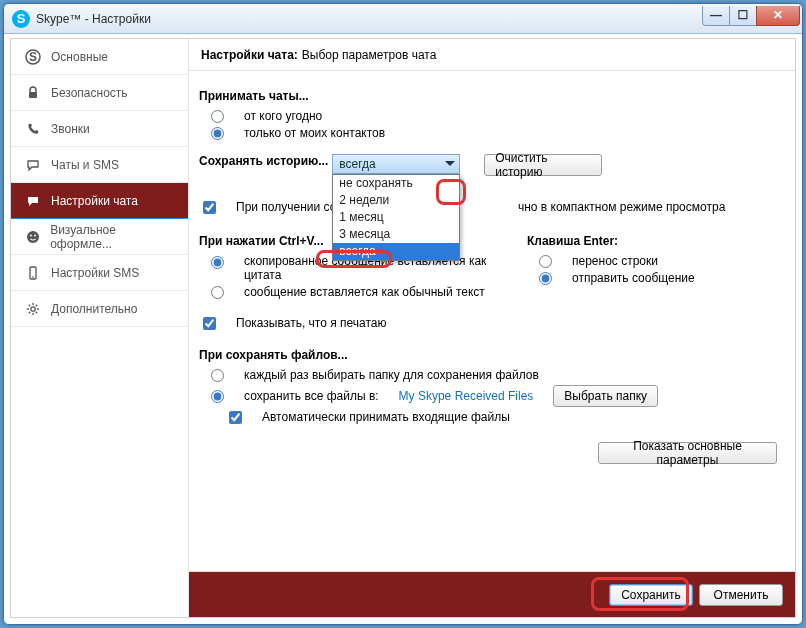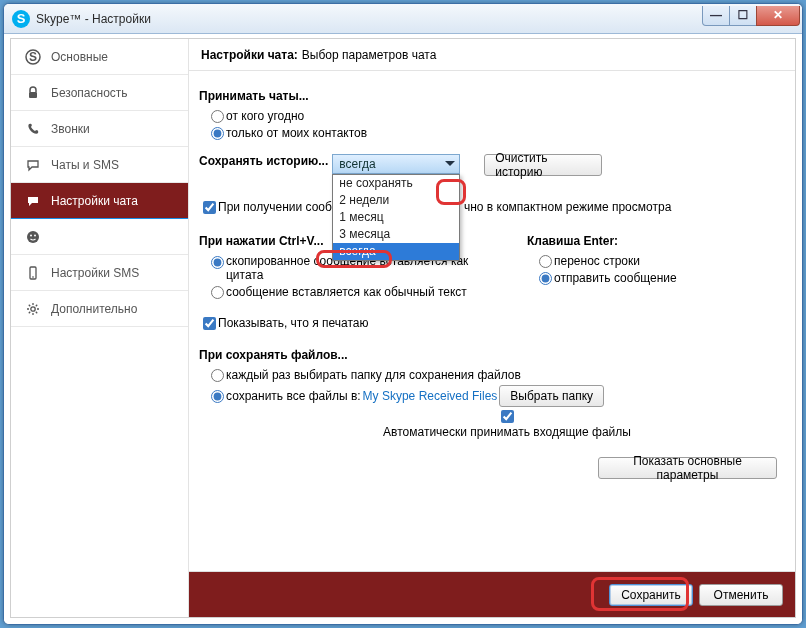--- a/index.html
+++ b/index.html
@@ -17,21 +17,21 @@
   .sidebar{width:178px;background:#fff;border-right:1px solid #e3e3e3;display:flex;flex-direction:column;}
   .sbitem{display:flex;align-items:center;gap:10px;height:36px;padding:0 14px;border-bottom:1px solid #e8e8e8;color:#555;cursor:default;}
   .sbitem.active{background:#7f1d1d;color:#fff;border-bottom-color:#178ee7;}
   .sbicon{width:16px;height:16px;display:flex;align-items:center;justify-content:center;color:#555;}
   .sbitem.active .sbicon{color:#fff;}
   .main{flex:1;position:relative;padding:0;}
   .subheader{height:32px;border-bottom:1px solid #e3e3e3;padding:0 12px;display:flex;align-items:center;white-space:nowrap;}
   .subheader b{margin-right:4px;}
   .content{position:absolute;top:32px;left:0;right:0;bottom:46px;padding:10px 10px 0 10px;overflow:hidden;}
   .section-title{font-weight:bold;margin:8px 0 6px 0;}
-  .row{display:flex;align-items:center;gap:2px;margin:3px 0 3px 12px;}
+  .row{display:flex;align-items:center;gap:20px;margin:3px 0 3px 12px;}
   input[type=radio],input[type=checkbox]{margin:0;accent-color:#3a79c3;}
   .twocol{display:flex;gap:22px;}
   .coll{flex:0 0 306px;} .colr{flex:1;}
   .btn{height:22px;padding:0 10px;background:linear-gradient(#fdfdfd,#e8e8e8);border:1px solid #9c9c9c;border-radius:3px;display:inline-flex;align-items:center;cursor:default;}
   .btn.default{border-color:#4f92d6;box-shadow:0 0 0 1px rgba(79,146,214,.4) inset;}
   .select{display:inline-flex;align-items:center;width:128px;height:20px;border:1px solid #7da8cf;background:linear-gradient(#dfefff,#b7d8f5);position:relative;padding:0 18px 0 6px;color:#133;}
   .select .tri{position:absolute;right:4px;top:6px;border:5px solid transparent;border-top-color:#234;}
   .dropdown{position:absolute;width:128px;border:1px solid #7a7a7a;background:#fff;box-shadow:2px 2px 4px rgba(0,0,0,.25);}
   .dropdown div{padding:1px 6px;height:17px;line-height:15px;color:#222;}
   .dropdown div.sel{background:#2d7bd8;color:#fff;}
@@ -103,20 +103,21 @@
         </div>
         <div class="sbitem">
           <span class="sbicon">
             <svg width="14" height="14" viewBox="0 0 14 14">
                 <circle cx="7" cy="7" r="6" fill="currentColor"></circle>
                 <circle cx="5" cy="5.5" r="1" fill="#fff"></circle>
                 <circle cx="9" cy="5.5" r="1" fill="#fff"></circle>
                 <path d="M4.5 9 Q7 11 9.5 9" stroke="#fff" stroke-width="1.2" fill="none"></path>
               </svg>
           </span>
+          <span>Визуальное оформле...</span>
         </div>
         <div class="sbitem">
           <span class="sbicon">
             <svg width="14" height="14" viewBox="0 0 14 14">
                 <rect x="4" y="1" width="6" height="12" rx="1" fill="none" stroke="currentColor" stroke-width="1.3"></rect>
                 <rect x="6" y="10.5" width="2" height="1" fill="currentColor"></rect>
               </svg>
           </span>
           <span>Настройки SMS</span>
         </div>
@@ -218,21 +219,21 @@
           <div class="row">
             <input type="radio" name="fl" style="">
             <span>каждый раз выбирать папку для сохранения файлов</span>
           </div>
           <div class="row">
             <input type="radio" name="fl" checked="" style="">
             <span>сохранить все файлы в:</span>
             <a class="link" href="#">My Skype Received Files</a>
             <span class="btn">Выбрать папку</span>
           </div>
-          <div class="row" style="margin-left:30px;flex-direction:column;">
+          <div class="row" style="margin-left:30px;">
             <input type="checkbox" checked="" style="">
             <span>Автоматически принимать входящие файлы</span>
           </div>
 
           <div class="advanced-bar">
             <span class="btn" style="width:179px;justify-content:center;text-align:center;">Показать основные параметры</span>
           </div>
 
           <div class="hi" style="left:247px;top:108px;width:30px;height:26px;"></div>
           <div class="hi" style="left:127px;top:179px;width:76px;height:18px;"></div>

